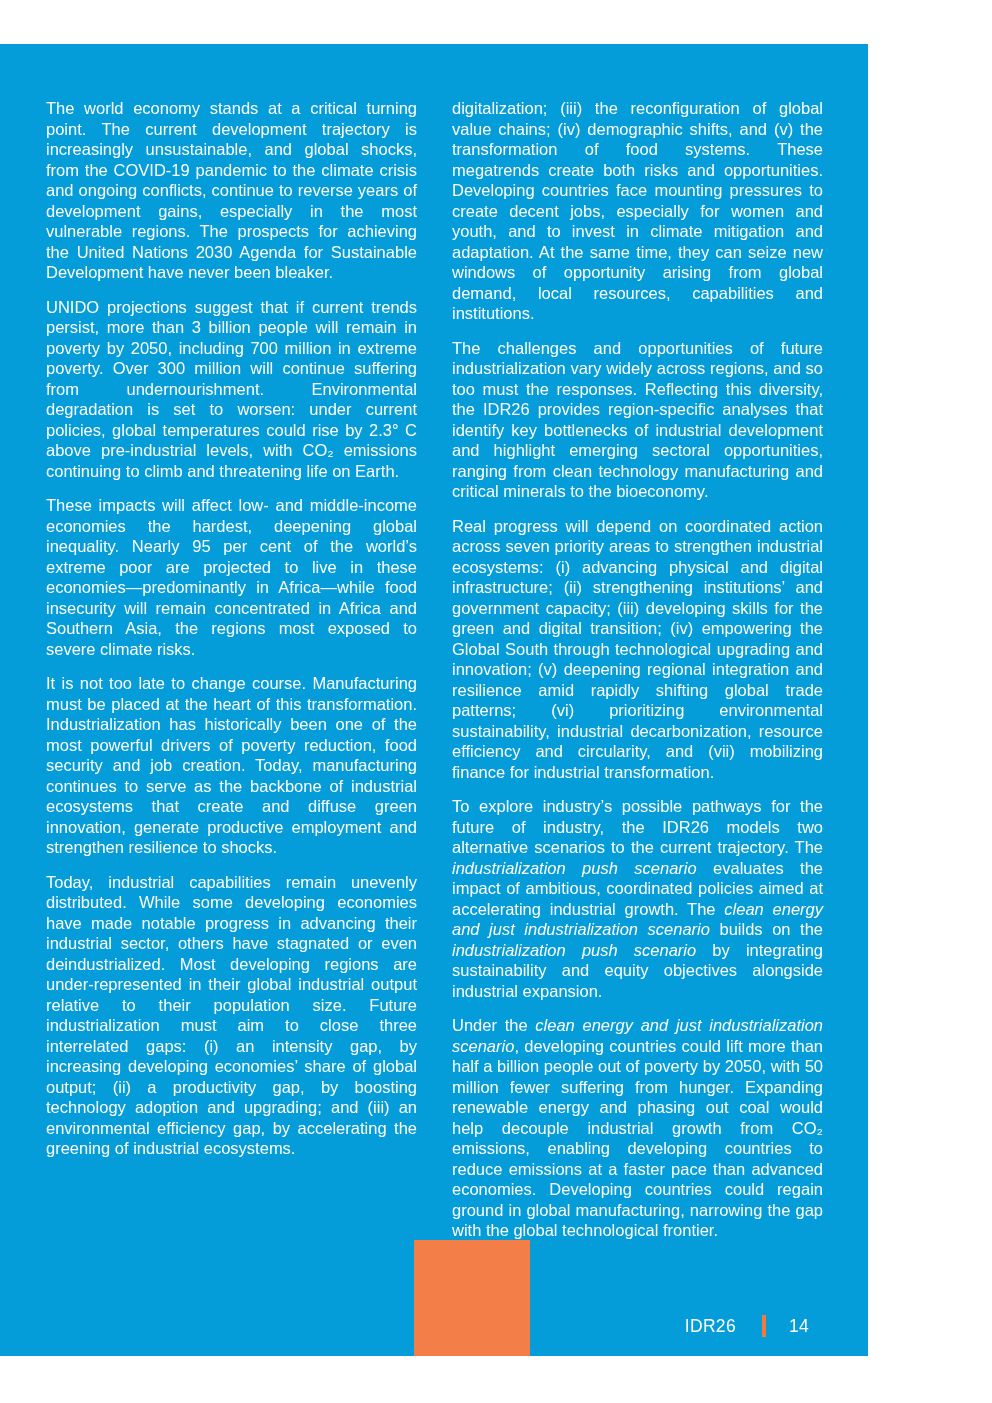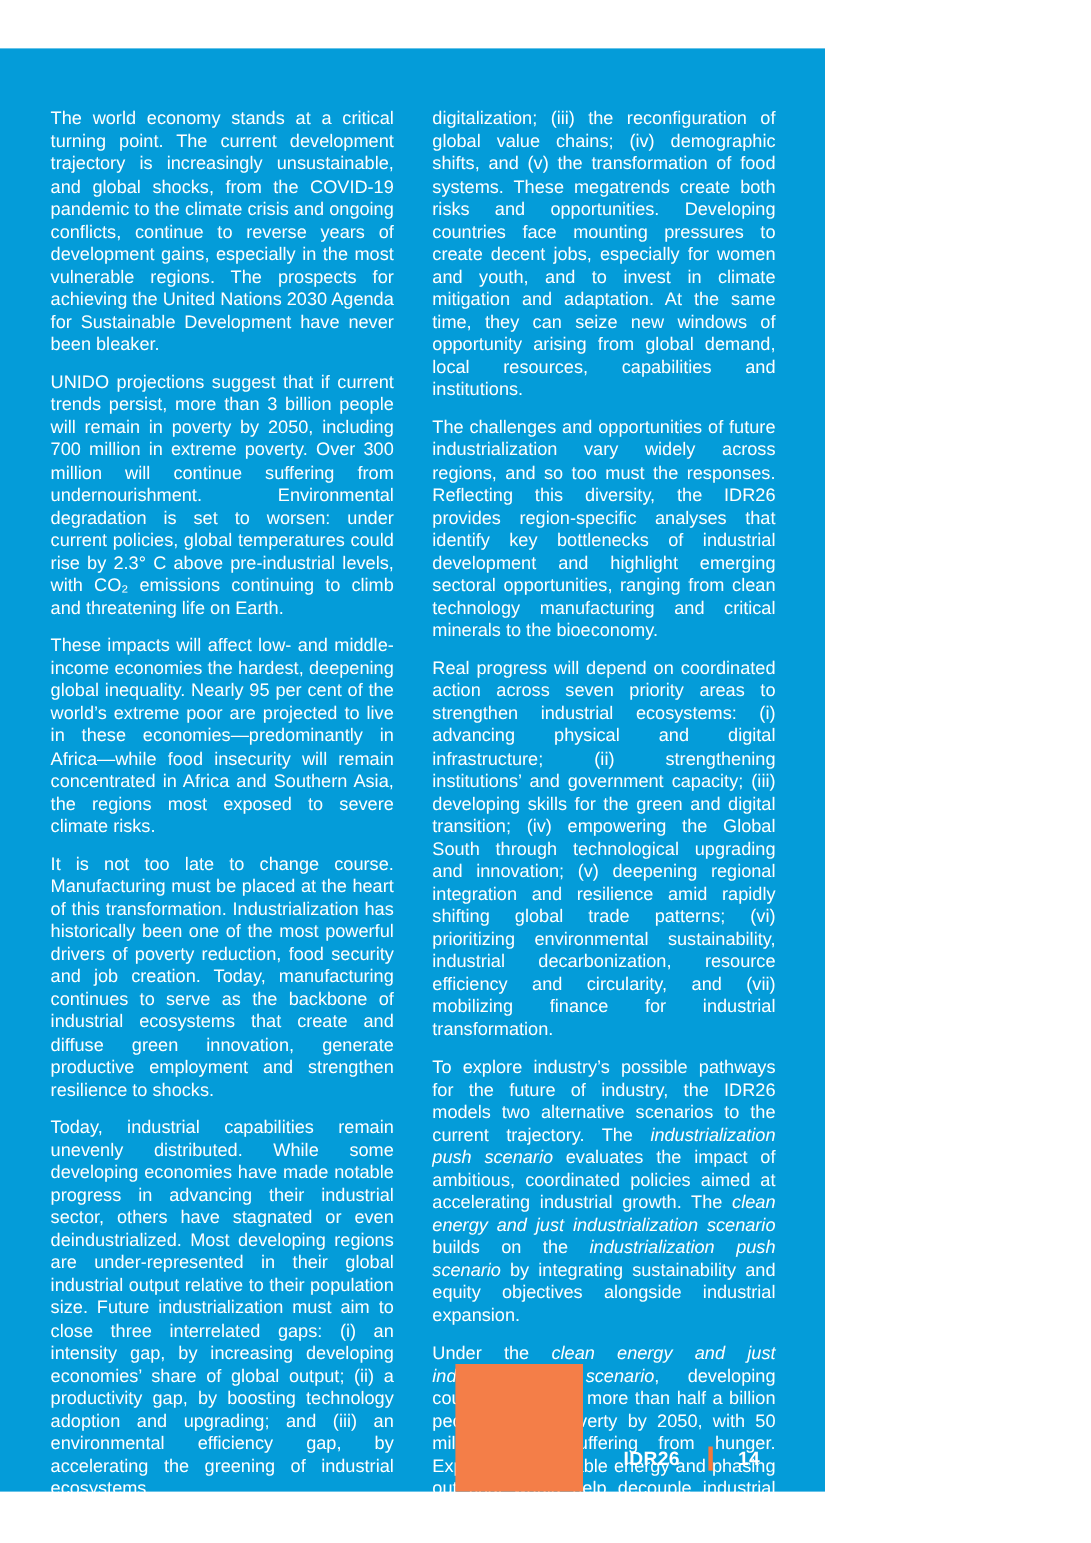--- a/index.html
+++ b/index.html
@@ -7,21 +7,21 @@
   body {
     width: 992px; height: 1403px;
     background: #ffffff;
     font-family: "Liberation Sans", sans-serif;
     position: relative;
     overflow: hidden;
   }
   .panel {
     position: absolute;
     left: 0; top: 44px;
-    width: 750px; height: 1312px;
+    width: 868px; height: 1312px;
     background: #049CD9;
   }
   .columns {
     display: flex;
     gap: 35px;
     padding: 54px 45px 0 46px;
   }
   .col {
     width: 409px;
     color: #ffffff;
@@ -38,21 +38,21 @@
     left: 414px; bottom: 0;
     width: 116px; height: 116px;
     background: #F47E48;
   }
   .footer {
     position: absolute;
     right: 59px; bottom: 19px;
     display: flex;
     align-items: center;
     color: #ffffff;
-    font-weight: bold;
+    font-weight: normal;
     font-size: 17.5px;
     letter-spacing: 0.3px;
   }
   .footer .sep {
     width: 4px; height: 22px;
     background: #F4793B;
     margin: 0 23px 0 26px;
   }
 </style>
 </head>
@@ -60,21 +60,20 @@
 
 <div class="panel">
   <div class="columns">
 
     <div class="col">
       <p>The world economy stands at a critical turning point. The current development trajectory is increasingly unsustainable, and global shocks, from the COVID-19 pandemic to the climate crisis and ongoing conflicts, continue to reverse years of development gains, especially in the most vulnerable regions. The prospects for achieving the United Nations 2030 Agenda for Sustainable Development have never been bleaker.</p>
       <p>UNIDO projections suggest that if current trends persist, more than 3 billion people will remain in poverty by 2050, including 700 million in extreme poverty. Over 300 million will continue suffering from undernourishment. Environmental degradation is set to worsen: under current policies, global temperatures could rise by 2.3° C above pre-industrial levels, with CO₂ emissions continuing to climb and threatening life on Earth.</p>
       <p>These impacts will affect low- and middle-income economies the hardest, deepening global inequality. Nearly 95 per cent of the world’s extreme poor are projected to live in these economies—predominantly in Africa—while food insecurity will remain concentrated in Africa and Southern Asia, the regions most exposed to severe climate risks.</p>
       <p>It is not too late to change course. Manufacturing must be placed at the heart of this transformation. Industrialization has historically been one of the most powerful drivers of poverty reduction, food security and job creation. Today, manufacturing continues to serve as the backbone of industrial ecosystems that create and diffuse green innovation, generate productive employment and strengthen resilience to shocks.</p>
       <p>Today, industrial capabilities remain unevenly distributed. While some developing economies have made notable progress in advancing their industrial sector, others have stagnated or even deindustrialized. Most developing regions are under-represented in their global industrial output relative to their population size. Future industrialization must aim to close three interrelated gaps: (i) an intensity gap, by increasing developing economies’ share of global output; (ii) a productivity gap, by boosting technology adoption and upgrading; and (iii) an environmental efficiency gap, by accelerating the greening of industrial ecosystems.</p>
-      <p>The current wave of industrialization will unfold against the backdrop of five transformative megatrends: (i) the energy and green transition; (ii) the rise of AI and</p>
     </div>
 
     <div class="col">
       <p>digitalization; (iii) the reconfiguration of global value chains; (iv) demographic shifts, and (v) the transformation of food systems. These megatrends create both risks and opportunities. Developing countries face mounting pressures to create decent jobs, especially for women and youth, and to invest in climate mitigation and adaptation. At the same time, they can seize new windows of opportunity arising from global demand, local resources, capabilities and institutions.</p>
       <p>The challenges and opportunities of future industrialization vary widely across regions, and so too must the responses. Reflecting this diversity, the IDR26 provides region-specific analyses that identify key bottlenecks of industrial development and highlight emerging sectoral opportunities, ranging from clean technology manufacturing and critical minerals to the bioeconomy.</p>
       <p>Real progress will depend on coordinated action across seven priority areas to strengthen industrial ecosystems: (i) advancing physical and digital infrastructure; (ii) strengthening institutions’ and government capacity; (iii) developing skills for the green and digital transition; (iv) empowering the Global South through technological upgrading and innovation; (v) deepening regional integration and resilience amid rapidly shifting global trade patterns; (vi) prioritizing environmental sustainability, industrial decarbonization, resource efficiency and circularity, and (vii) mobilizing finance for industrial transformation.</p>
       <p>
         <span>To explore industry’s possible pathways for the future of industry, the IDR26 models two alternative scenarios to the current trajectory. The </span><em>industrialization push scenario</em><span> evaluates the impact of ambitious, coordinated policies aimed at accelerating industrial growth. The </span><em>clean energy and just industrialization scenario</em><span> builds on the </span><em>industrialization push scenario</em><span> by integrating sustainability and equity objectives alongside industrial expansion.</span>
       </p>
       <p>

